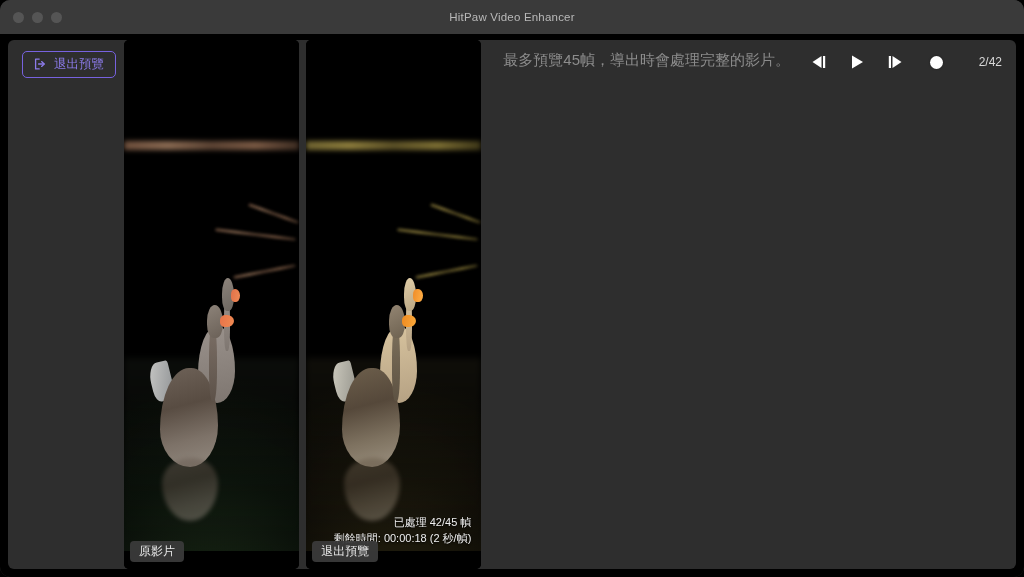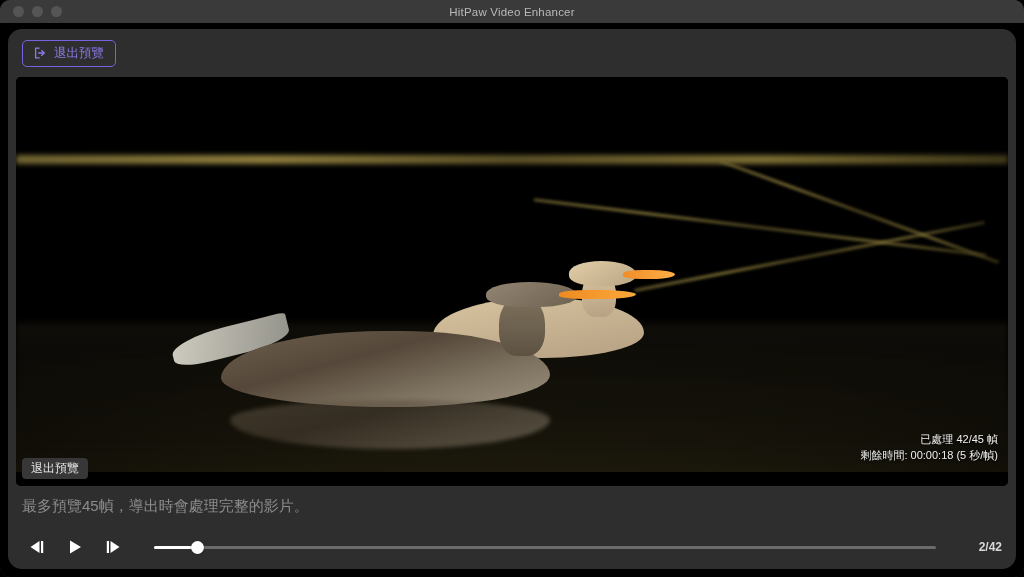--- a/index.html
+++ b/index.html
@@ -17,21 +17,21 @@
     background: #2b2b2b;
     border-radius: 10px;
     overflow: hidden;
     display: flex;
     flex-direction: column;
   }
 
   
   .titlebar {
     position: relative;
-    height: 23px;
+    height: 34px;
     background: #3a3a3a;
     flex: 0 0 auto;
     display: flex;
     align-items: center;
   }
   .traffic {
     display: flex;
     gap: 8px;
     margin-left: 13px;
   }
@@ -55,23 +55,23 @@
     flex: 1 1 auto;
     position: relative;
     padding: 6px 8px 8px 8px;
     background: #000;
     display: flex;
     flex-direction: column;
   }
   .inner-panel {
     flex: 1 1 auto;
     background: #2e2e2e;
-    border-radius: 14px;
-    display: flex;
-    flex-direction: column;
+    border-radius: 6px;
+    display: flex;
+    flex-direction: row;
     overflow: hidden;
   }
 
   
   .toolbar {
     flex: 0 0 auto;
     height: 48px;
     display: flex;
     align-items: center;
     padding-left: 14px;
@@ -241,21 +241,20 @@
   }
 
   
   .transport {
     flex: 0 0 auto;
     height: 44px;
     display: flex;
     align-items: center;
     padding: 0 14px 0 18px;
     gap: 16px;
-    font-weight: bold;
   }
   .tbtn {
     background: none;
     border: none;
     padding: 0;
     cursor: pointer;
     display: inline-flex;
     align-items: center;
     justify-content: center;
     width: 22px; height: 22px;
@@ -327,20 +326,48 @@
               <path d="M8.6 4.6l2.6 2.4-2.6 2.4"></path>
               <path d="M11 7H5.6"></path>
             </svg>
           </span>
           <span>退出預覽</span>
         </button>
       </div>
 
       <div class="previews">
 
+        <div class="pane">
+          <div class="video-frame">
+            <div class="picture pic-orig">
+              <div class="bg-bank orig-tone" style="top:2%;"></div>
+              <div class="branch orig-tone" style="top:24%; left:52%; width:46%; transform:rotate(7deg);"></div>
+              <div class="branch orig-tone" style="top:33%; left:62%; width:36%; transform:rotate(-11deg);"></div>
+              <div class="branch orig-tone" style="top:19%; left:70%; width:30%; transform:rotate(20deg);"></div>
+              <div class="water-sheen sheen-orig"></div>
+
+              <div class="goose" style="left:42%; top:36%; width:26%; height:30%;">
+                <div class="g-body b-body-o" style="left:0; top:34%; width:82%; height:62%;"></div>
+                <div class="g-neck b-body-o" style="left:58%; top:8%; width:13%; height:46%;"></div>
+                <div class="g-head b-head-o" style="left:53%; top:-4%; width:26%; height:26%;"></div>
+                <div class="g-bill b-bill-o" style="left:74%; top:5%; width:20%; height:10%;"></div>
+              </div>
+
+              <div class="goose" style="left:17%; top:52%; width:46%; height:36%;">
+                <div class="g-tail f-tail-o" style="left:-3%; top:8%; width:26%; height:26%; transform:rotate(-14deg);"></div>
+                <div class="g-body f-body-o" style="left:8%; top:12%; width:72%; height:66%;"></div>
+                <div class="g-neck f-neck-o" style="left:69%; top:-18%; width:10%; height:52%;"></div>
+                <div class="g-head f-head-o" style="left:66%; top:-30%; width:20%; height:22%;"></div>
+                <div class="g-bill f-bill-o" style="left:82%; top:-23%; width:17%; height:8%;"></div>
+                <div class="g-refl f-body-o" style="left:10%; top:72%; width:70%; height:42%;"></div>
+              </div>
+            </div>
+          </div>
+          <div class="pane-label">原影片</div>
+        </div>
 
         <div class="pane">
           <div class="video-frame">
             <div class="picture pic-enh">
               <div class="bg-bank enh-tone" style="top:2%;"></div>
               <div class="branch enh-tone" style="top:24%; left:52%; width:46%; transform:rotate(7deg);"></div>
               <div class="branch enh-tone" style="top:33%; left:62%; width:36%; transform:rotate(-11deg);"></div>
               <div class="branch enh-tone" style="top:19%; left:70%; width:30%; transform:rotate(20deg);"></div>
               <div class="water-sheen sheen-enh"></div>
 
@@ -356,21 +383,21 @@
                 <div class="g-body f-body-e" style="left:8%; top:12%; width:72%; height:66%;"></div>
                 <div class="g-neck f-neck-e" style="left:69%; top:-18%; width:10%; height:52%;"></div>
                 <div class="g-head f-head-e" style="left:66%; top:-30%; width:20%; height:22%;"></div>
                 <div class="g-bill f-bill-e" style="left:82%; top:-23%; width:17%; height:8%;"></div>
                 <div class="g-refl f-body-e" style="left:10%; top:72%; width:70%; height:42%;"></div>
               </div>
             </div>
           </div>
           <div class="progress-info">
             <div>已處理 42/45 幀</div>
-            <div>剩餘時間: 00:00:18 (5 秒/幀)</div>
+            <div>剩餘時間: 00:00:18 (2 秒/幀)</div>
           </div>
           <div class="pane-label">退出預覽</div>
         </div>
       </div>
 
       <div class="hint">最多預覽45幀，導出時會處理完整的影片。</div>
 
       <div class="transport">
         <button class="tbtn">
           <svg width="20" height="16" viewBox="0 0 20 16" fill="#ffffff">

